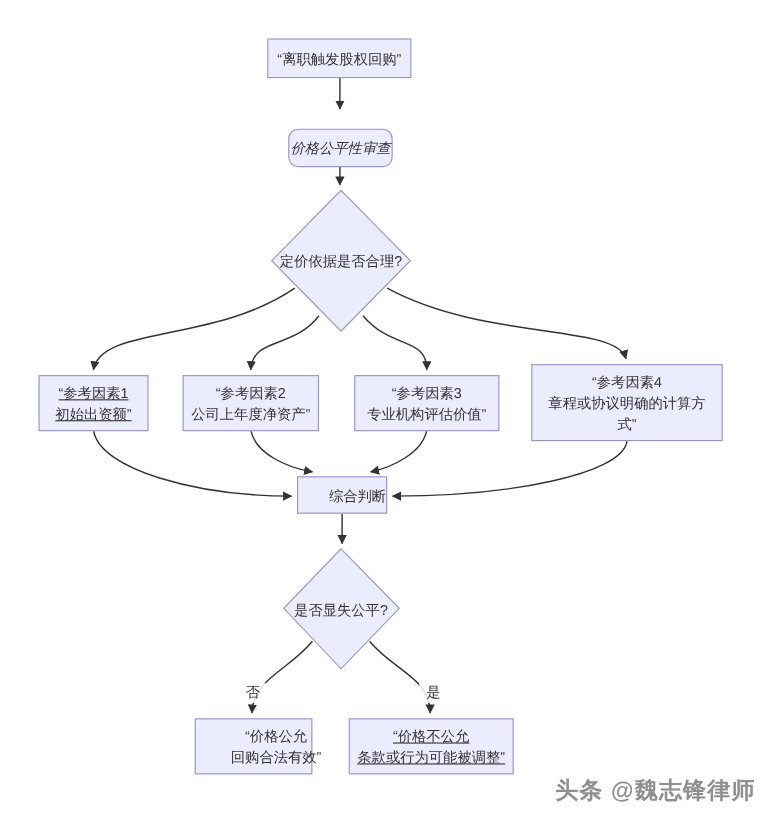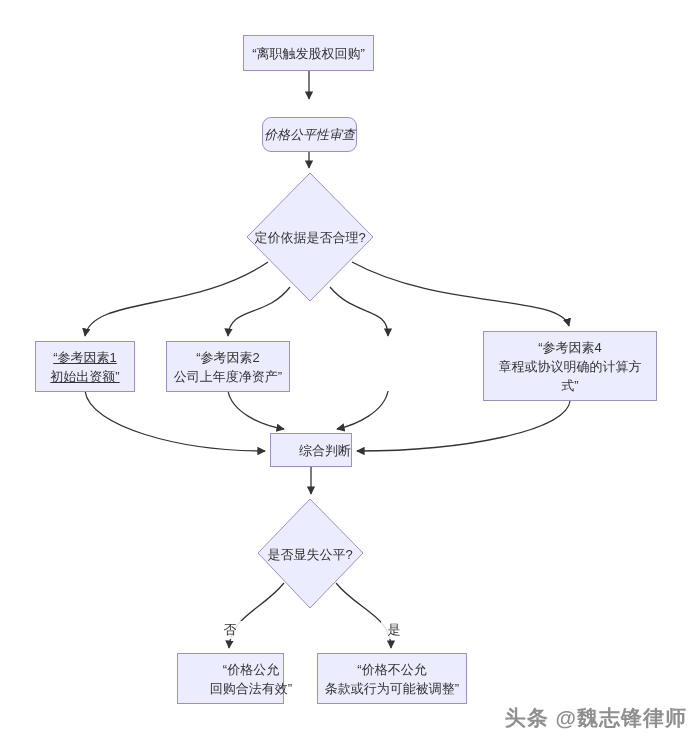--- a/index.html
+++ b/index.html
@@ -101,20 +101,24 @@
   <div class="node" style="left:35px;top:341px;width:100px;height:51px;text-decoration:underline;">
     <span>“参考因素1</span>
     <span>初始出资额”</span>
   </div>
 
   <div class="node" style="left:166px;top:341px;width:124px;height:51px;">
     <span>“参考因素2</span>
     <span>公司上年度净资产”</span>
   </div>
 
+  <div class="node" style="left:322px;top:341px;width:132px;height:51px;">
+    <span>“参考因素3</span>
+    <span>专业机构评估价值”</span>
+  </div>
 
   <div class="node" style="left:483px;top:331px;width:174px;height:70px;">
     <span>“参考因素4</span>
     <span>章程或协议明确的计算方</span>
     <span>式”</span>
   </div>
 
   <div class="node" style="left:270px;top:433px;width:82px;height:34px;padding-left:28px;">
     <span>综合判断</span>
   </div>
@@ -122,20 +126,20 @@
   <div class="decision-label" style="left:240px;top:546px;width:140px;">是否显失公平?</div>
 
   <div class="edge-label" style="left:217px;top:621px;width:22px;">否</div>
   <div class="edge-label" style="left:381px;top:621px;width:22px;">是</div>
 
   <div class="node" style="left:177px;top:653px;width:107px;height:51px;padding-left:41px;">
     <span>“价格公允</span>
     <span>回购合法有效”</span>
   </div>
 
-  <div class="node" style="left:317px;top:653px;width:150px;height:51px;">
+  <div class="node" style="left:317px;top:653px;width:150px;height:51px;text-decoration:underline;">
     <span>“价格不公允</span>
     <span>条款或行为可能被调整”</span>
   </div>
 
   <div class="watermark">头条 @魏志锋律师</div>
 
 </div>
 
 </body></html>

